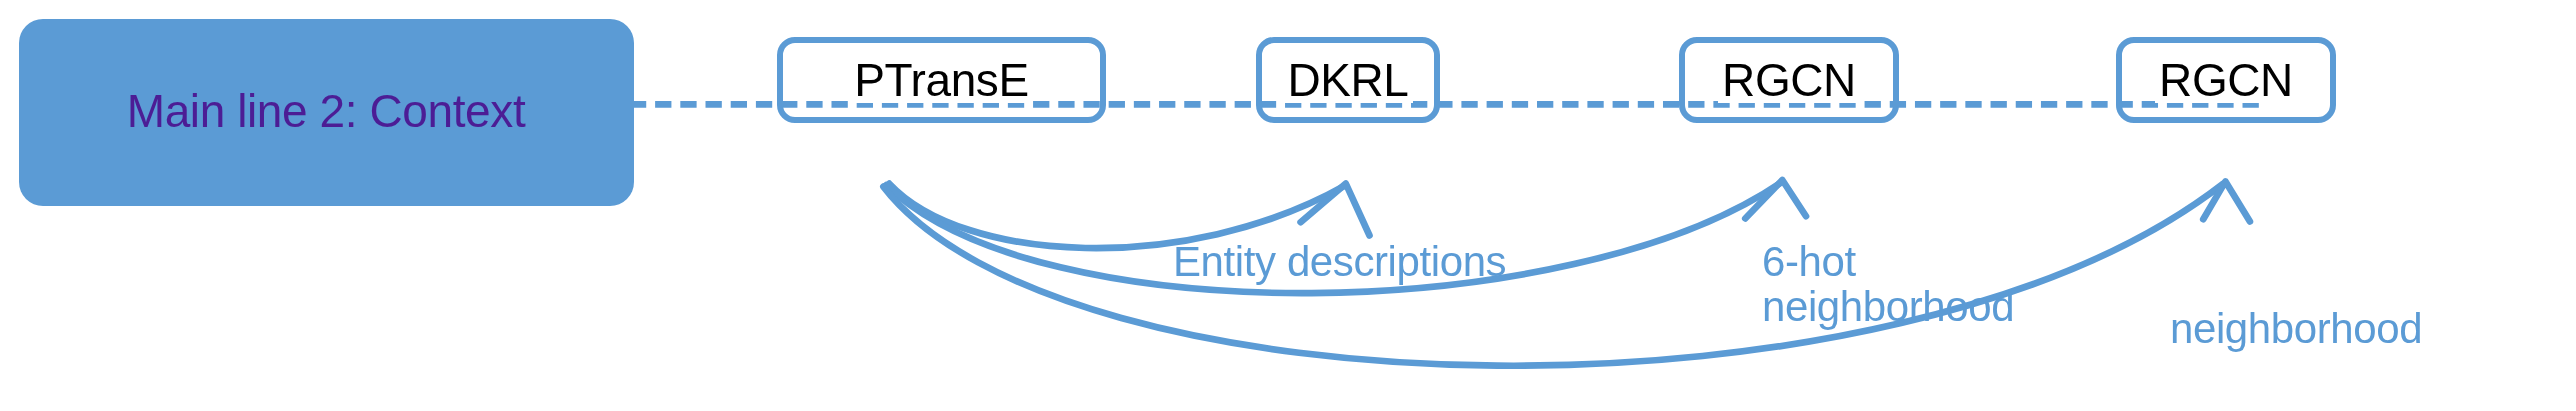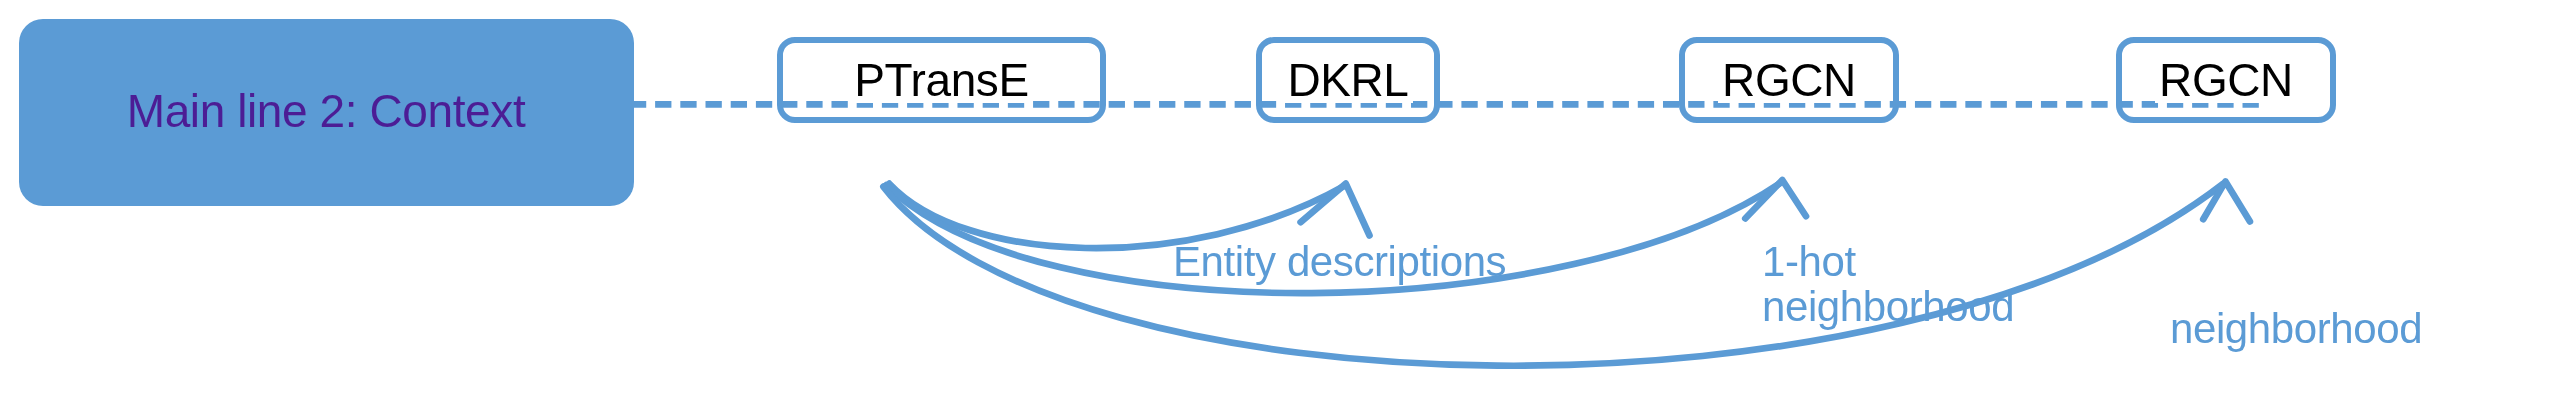--- a/index.html
+++ b/index.html
@@ -127,18 +127,18 @@
   <div class="node" id="node-2">
     <span class="node-label">RGCN</span>
   </div>
   <div class="node" id="node-3">
     <span class="node-label">RGCN</span>
   </div>
 
 
   <div class="edge-label" id="edge-label-1"><span>Entity descriptions</span></div>
 
-  <div class="edge-label" id="edge-label-2"><span>1-hot</span><br><span>neighborhood</span></div>
+  <div class="edge-label" id="edge-label-2"><span>6-hot</span><br><span>neighborhood</span></div>
 
   <div class="edge-label" id="edge-label-3"><br><span>neighborhood</span></div>
 
 </div>
 
 
 </body></html>

